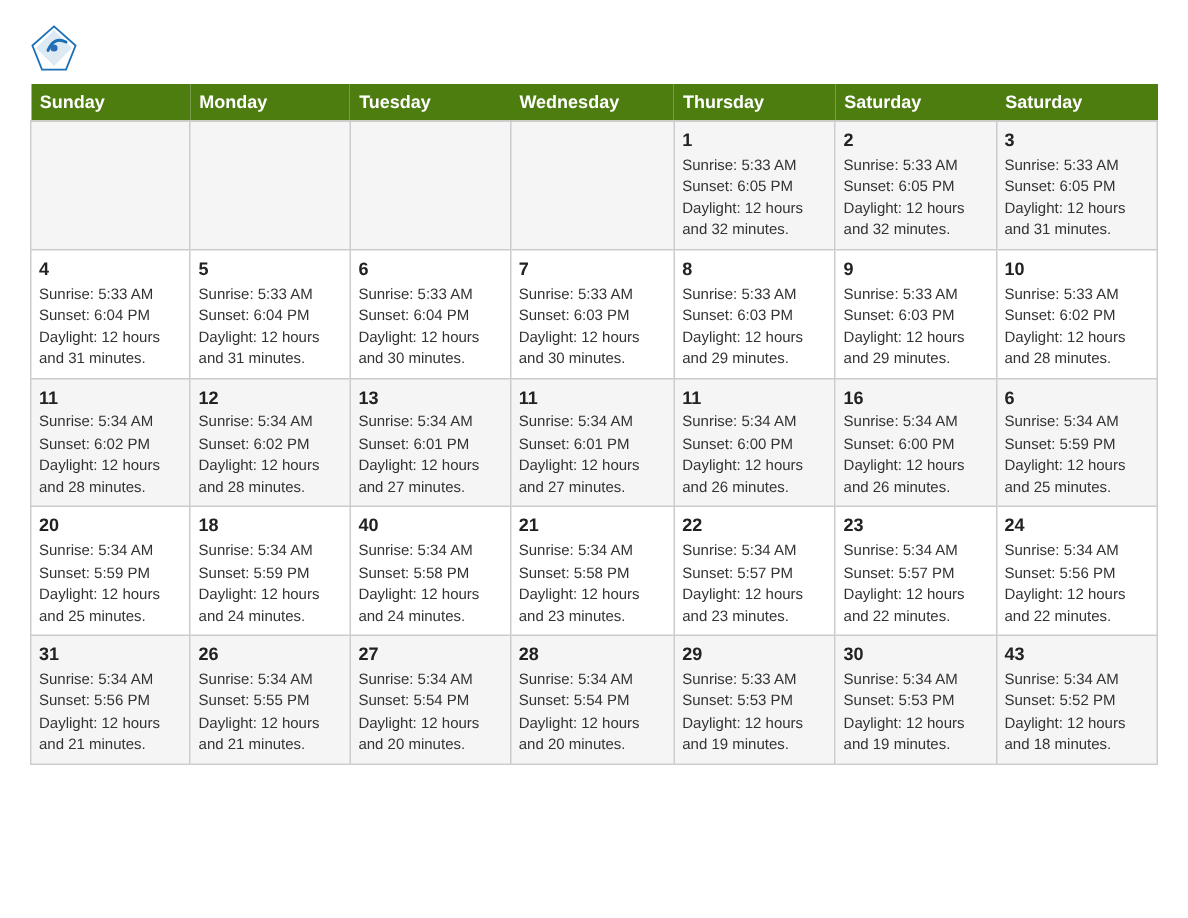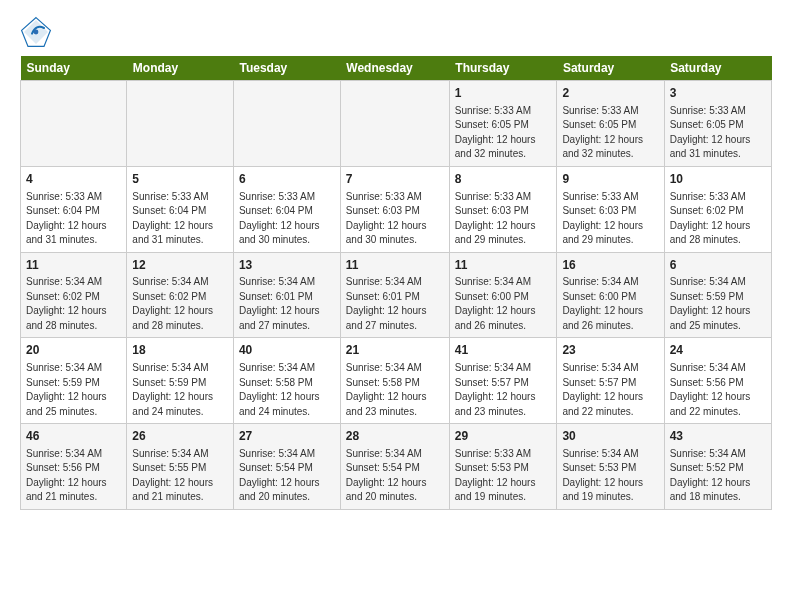--- a/index.html
+++ b/index.html
@@ -278,21 +278,21 @@
 and 24 minutes.</div>
         </td>
         <td>
           <span class="day-number">21</span>
           <div class="cell-content" style="white-space: pre-line;">Sunrise: 5:34 AM
 Sunset: 5:58 PM
 Daylight: 12 hours
 and 23 minutes.</div>
         </td>
         <td>
-          <span class="day-number">41</span>
+          <span class="day-number">22</span>
           <div class="cell-content" style="white-space: pre-line;">Sunrise: 5:34 AM
 Sunset: 5:57 PM
 Daylight: 12 hours
 and 23 minutes.</div>
         </td>
         <td>
           <span class="day-number">23</span>
           <div class="cell-content" style="white-space: pre-line;">Sunrise: 5:34 AM
 Sunset: 5:57 PM
 Daylight: 12 hours
@@ -301,21 +301,21 @@
         <td>
           <span class="day-number">24</span>
           <div class="cell-content" style="white-space: pre-line;">Sunrise: 5:34 AM
 Sunset: 5:56 PM
 Daylight: 12 hours
 and 22 minutes.</div>
         </td>
       </tr>
       <tr>
         <td>
-          <span class="day-number">46</span>
+          <span class="day-number">31</span>
           <div class="cell-content" style="white-space: pre-line;">Sunrise: 5:34 AM
 Sunset: 5:56 PM
 Daylight: 12 hours
 and 21 minutes.</div>
         </td>
         <td>
           <span class="day-number">26</span>
           <div class="cell-content" style="white-space: pre-line;">Sunrise: 5:34 AM
 Sunset: 5:55 PM
 Daylight: 12 hours

